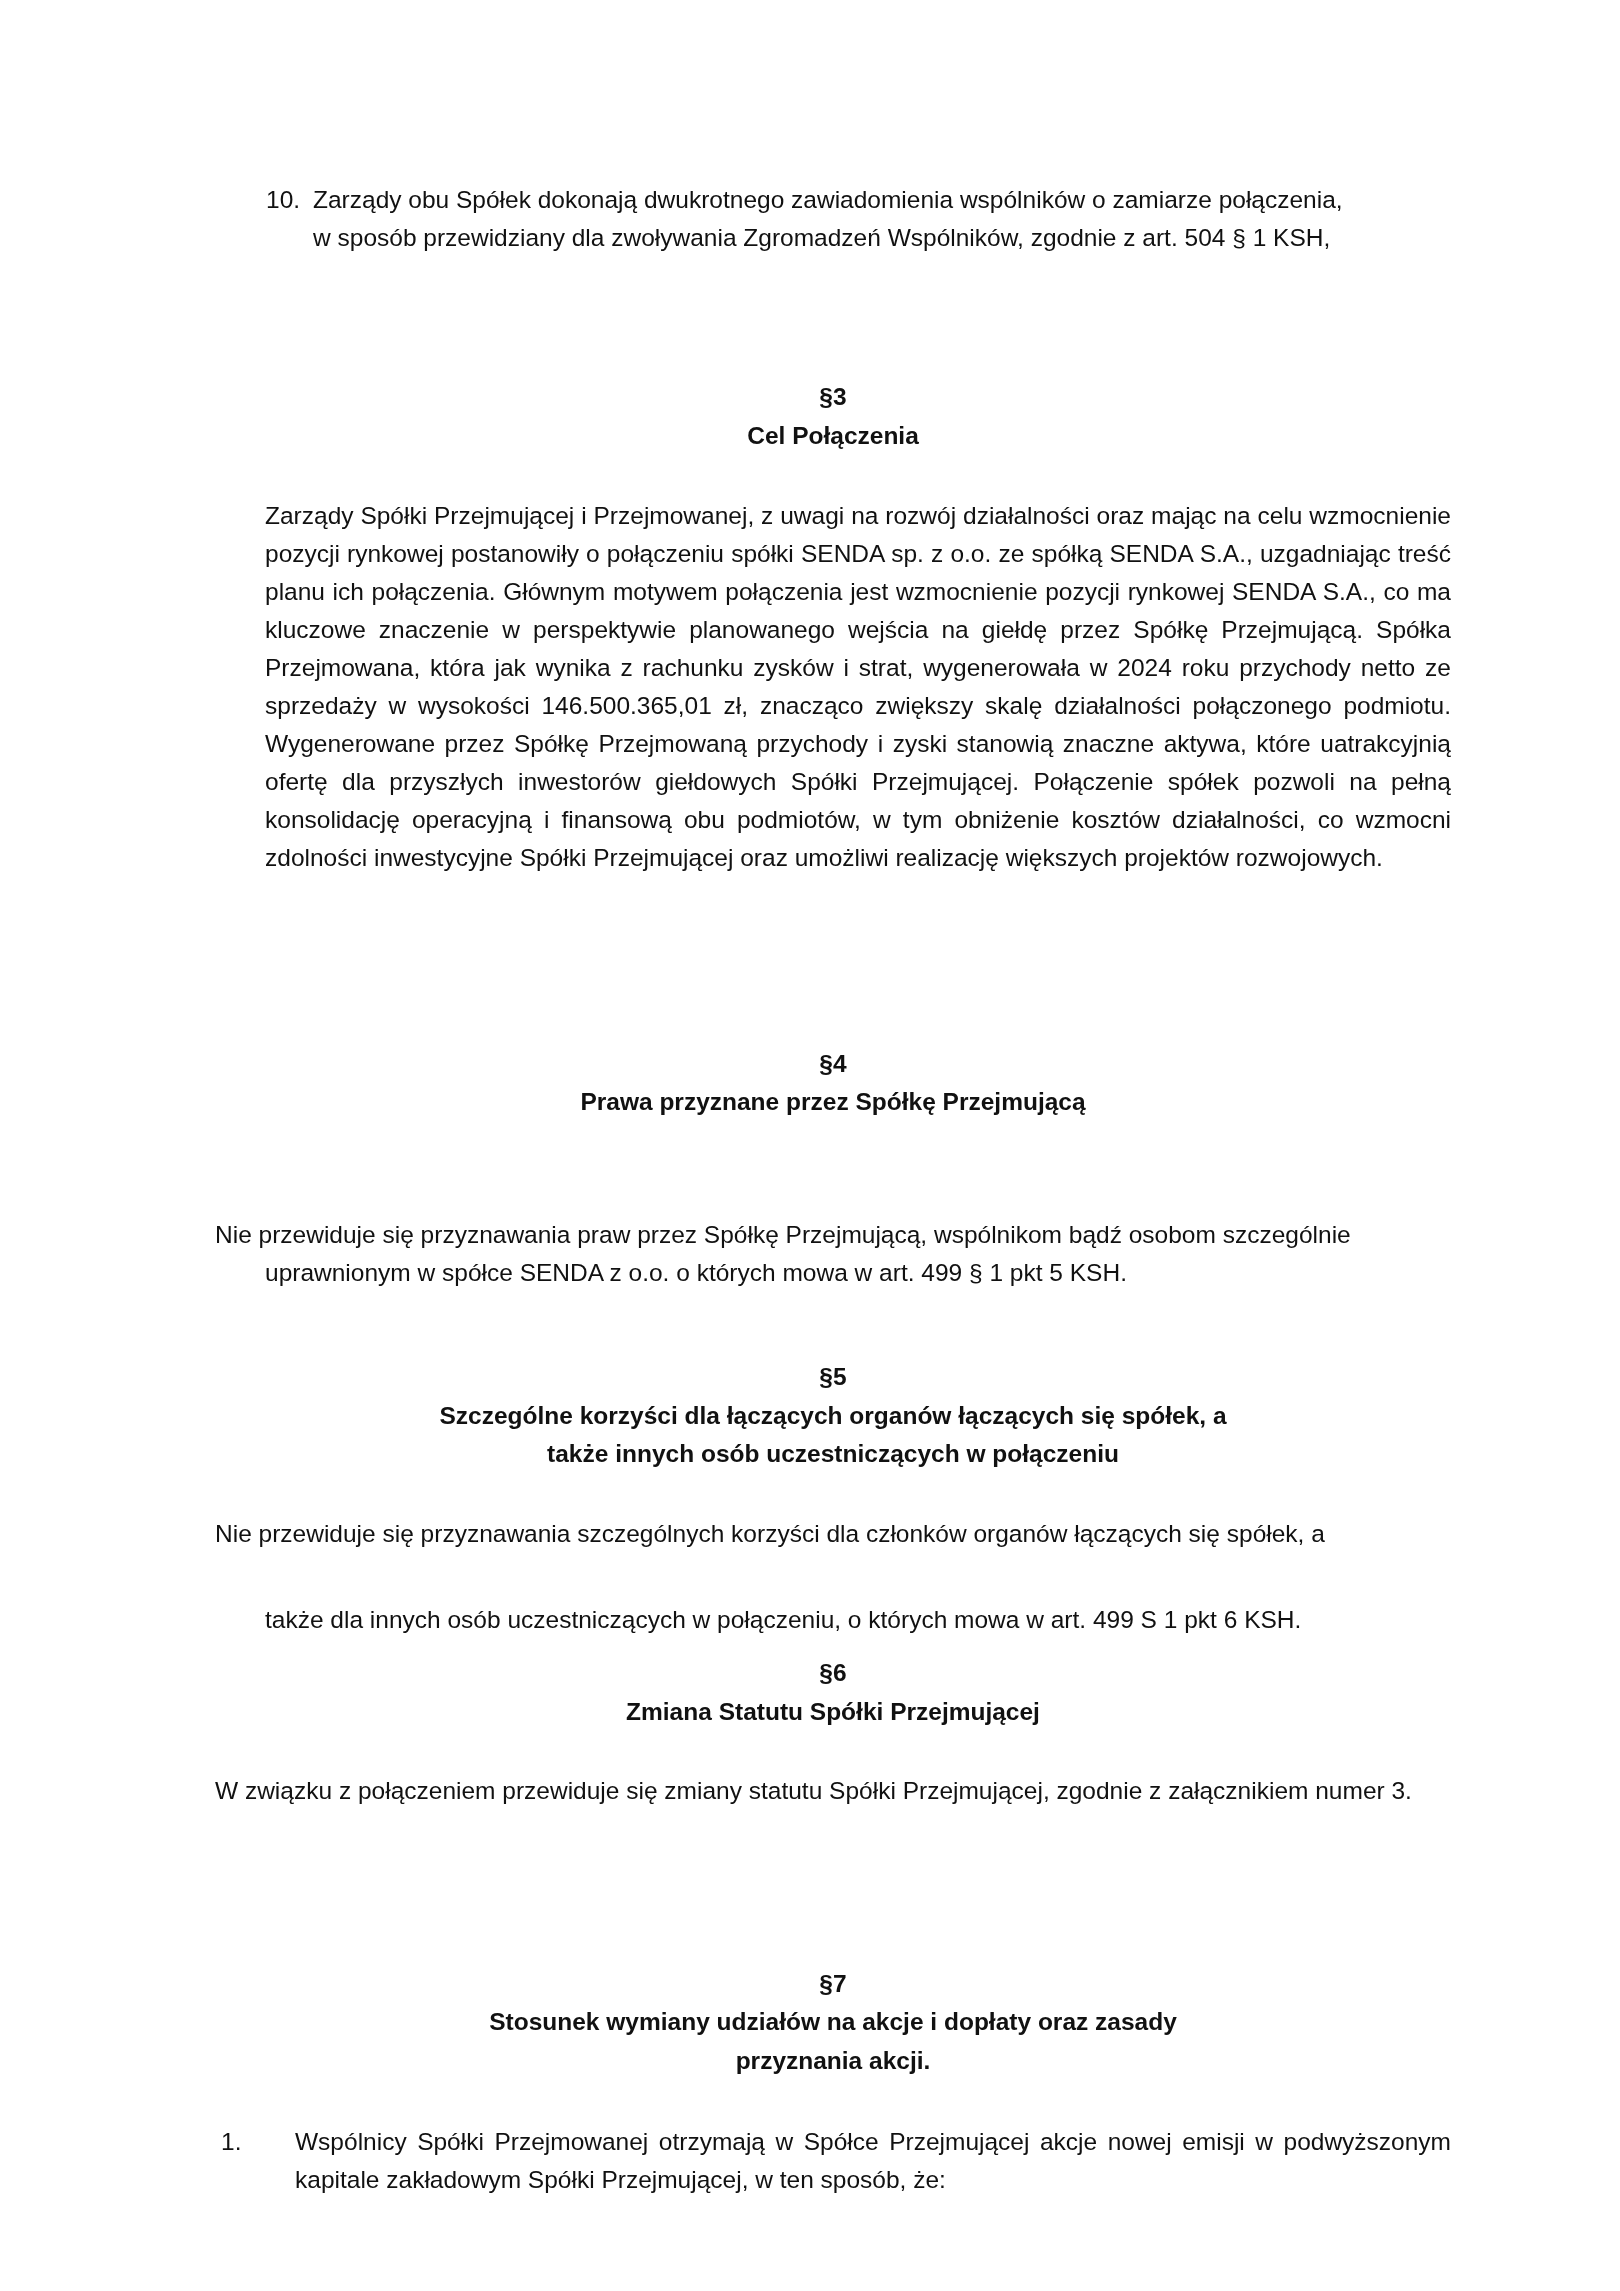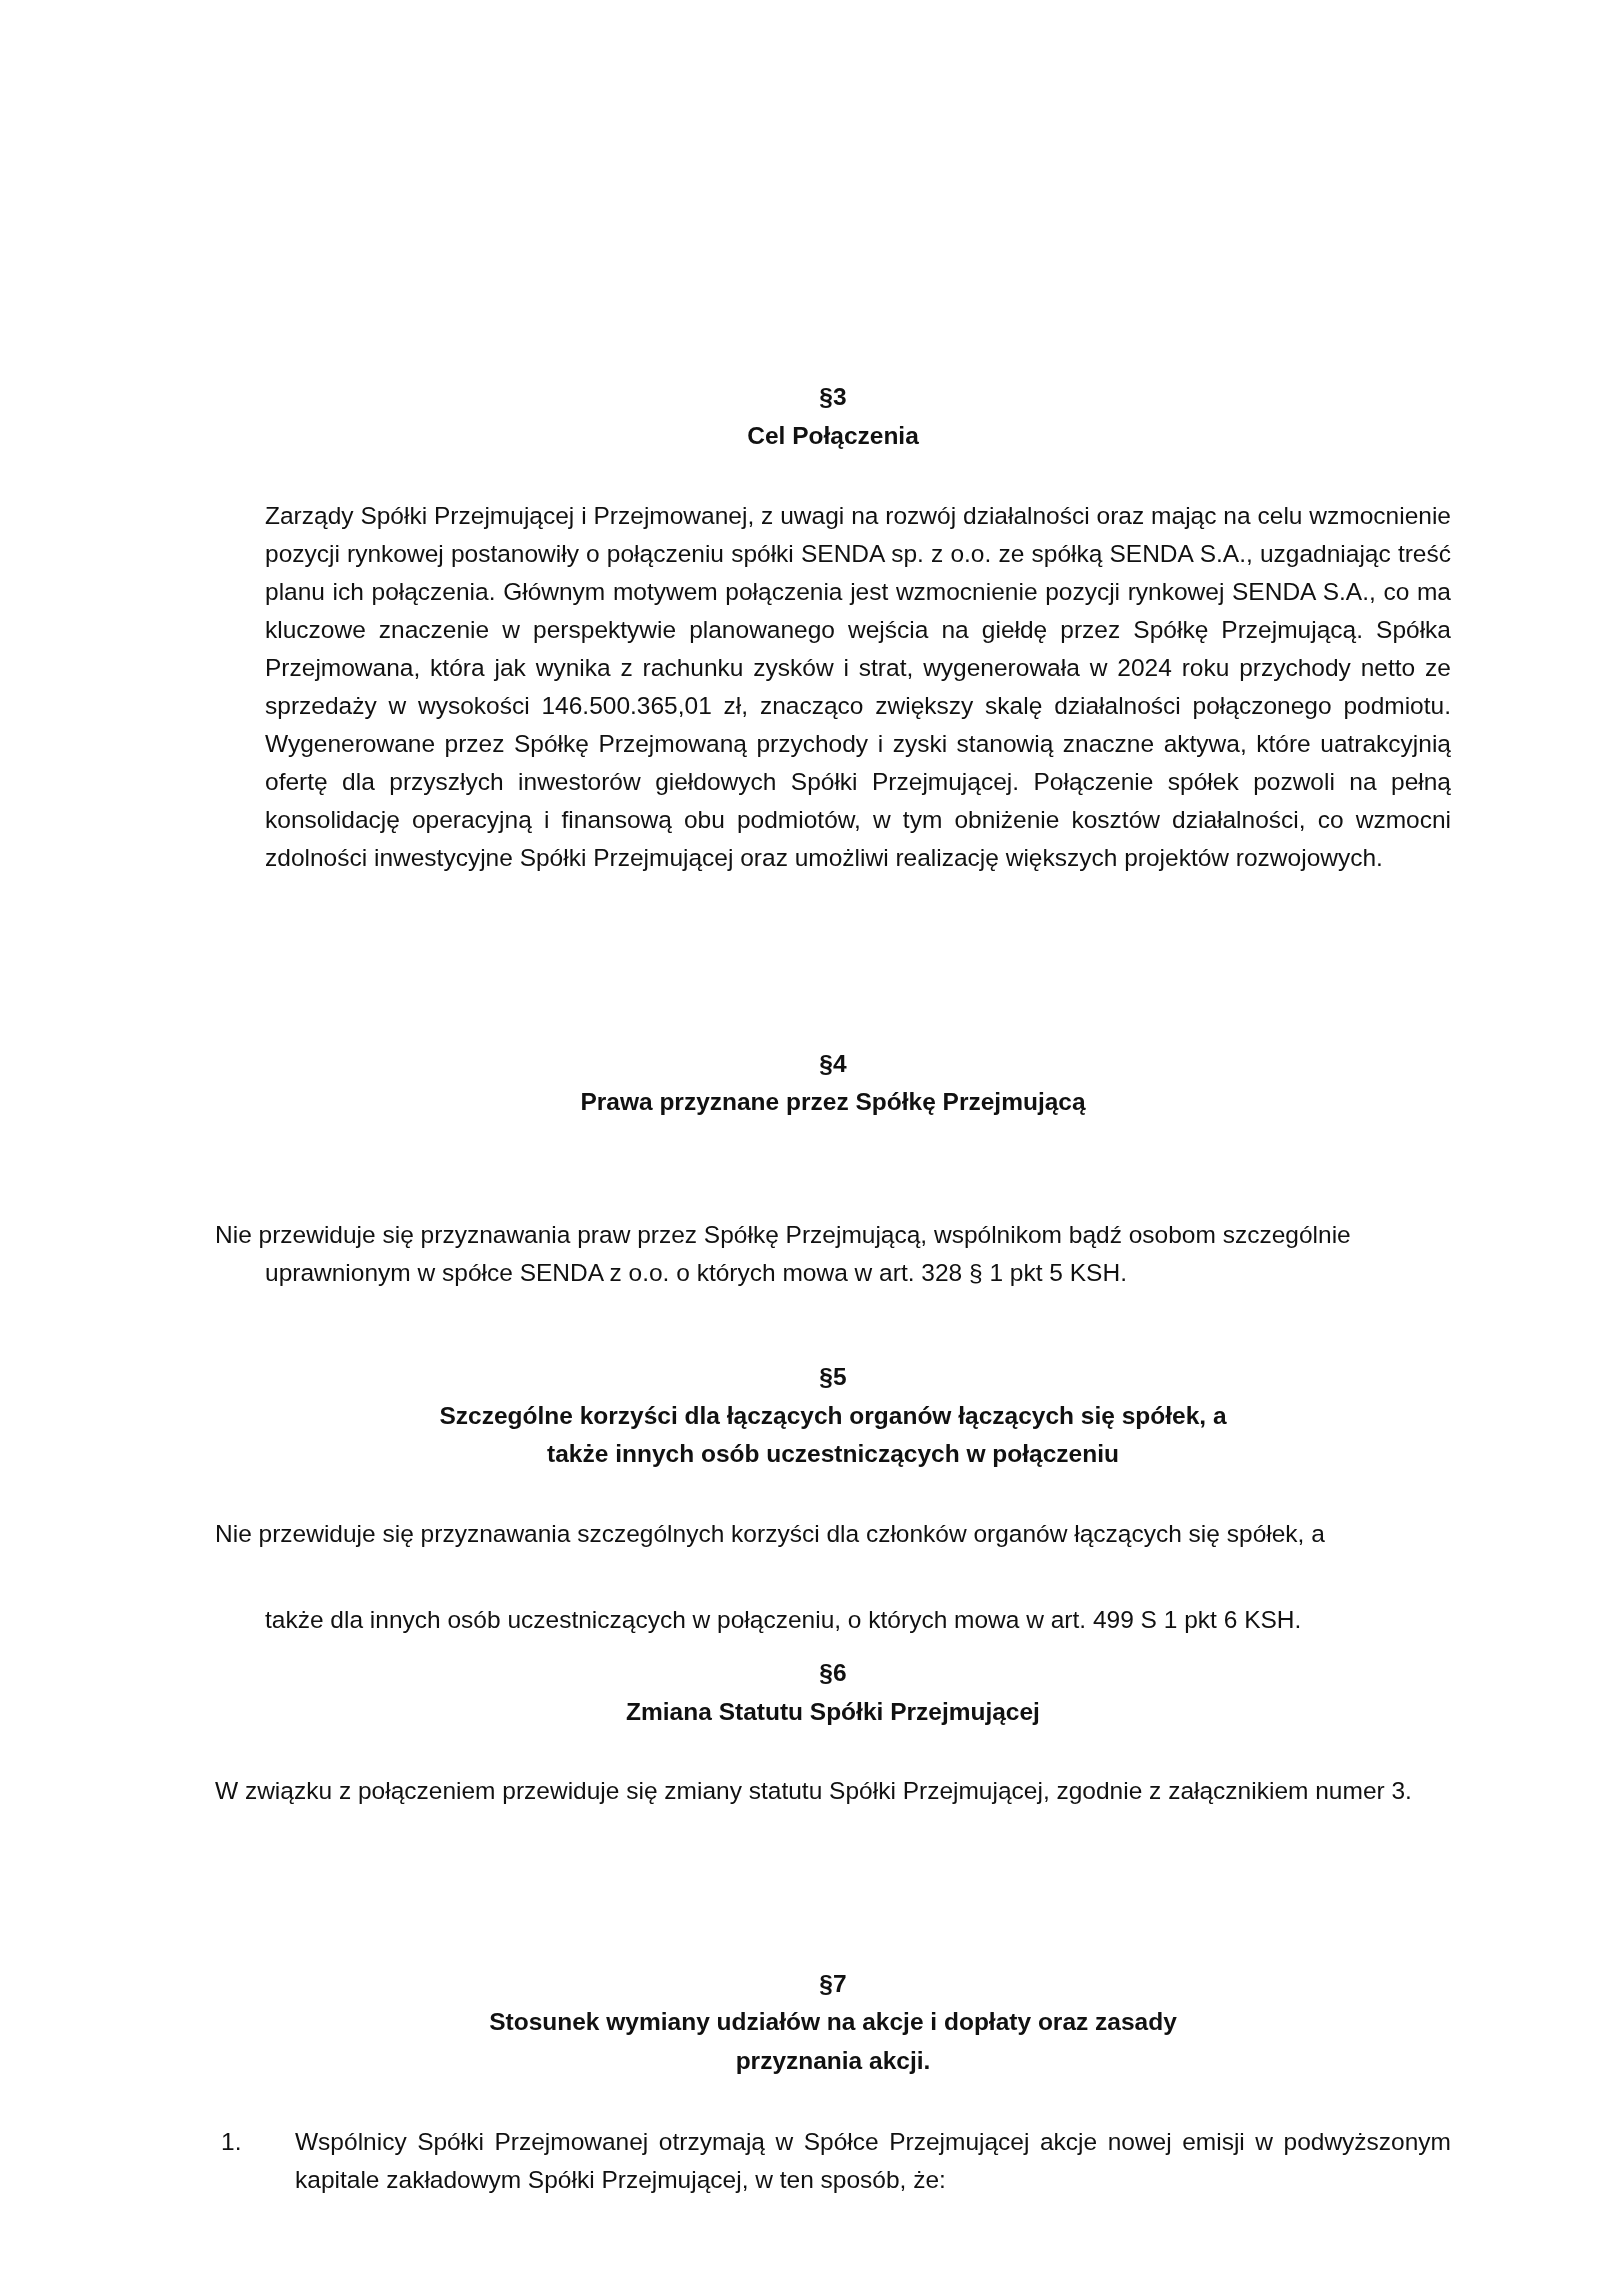--- a/index.html
+++ b/index.html
@@ -23,30 +23,36 @@
   .bold { font-weight: bold; }
   .numbered { display: flex; }
   .numbered .num { flex: 0 0 auto; }
   .numbered .txt { flex: 1 1 auto; margin-left: 26px; }
 </style>
 </head>
 <body>
 
 <div class="page">
 
+  <div class="blk" style="left:266px; top:181px; width:1196px;">
+    <div>
+      <span style="display:inline-block; width:47px;">10.</span><span>Zarządy obu Spółek dokonają dwukrotnego zawiadomienia wspólników o zamiarze połączenia,</span>
+    </div>
+    <div style="padding-left:47px;">w sposób przewidziany dla zwoływania Zgromadzeń Wspólników, zgodnie z art. 504 § 1 KSH,</div>
+  </div>
 
   <div class="blk center bold" style="left:215px; top:378px; width:1236px;">§3</div>
   <div class="blk center bold" style="left:215px; top:417px; width:1236px;">Cel Połączenia</div>
   <div class="blk just" style="left:265px; top:497px; width:1186px;">Zarządy Spółki Przejmującej i Przejmowanej, z uwagi na rozwój działalności oraz mając na celu wzmocnienie pozycji rynkowej postanowiły o połączeniu spółki SENDA sp. z o.o. ze spółką SENDA S.A., uzgadniając treść planu ich połączenia. Głównym motywem połączenia jest wzmocnienie pozycji rynkowej SENDA S.A., co ma kluczowe znaczenie w perspektywie planowanego wejścia na giełdę przez Spółkę Przejmującą. Spółka Przejmowana, która jak wynika z rachunku zysków i strat, wygenerowała w 2024 roku przychody netto ze sprzedaży w wysokości 146.500.365,01 zł, znacząco zwiększy skalę działalności połączonego podmiotu. Wygenerowane przez Spółkę Przejmowaną przychody i zyski stanowią znaczne aktywa, które uatrakcyjnią ofertę dla przyszłych inwestorów giełdowych Spółki Przejmującej. Połączenie spółek pozwoli na pełną konsolidację operacyjną i finansową obu podmiotów, w tym obniżenie kosztów działalności, co wzmocni zdolności inwestycyjne Spółki Przejmującej oraz umożliwi realizację większych projektów rozwojowych.</div>
 
   <div class="blk center bold" style="left:215px; top:1045px; width:1236px;">§4</div>
   <div class="blk center bold" style="left:215px; top:1083px; width:1236px;">Prawa przyznane przez Spółkę Przejmującą</div>
   <div class="blk" style="left:215px; top:1216px; width:1250px;">
     <div style="white-space:nowrap;">Nie przewiduje się przyznawania praw przez Spółkę Przejmującą, wspólnikom bądź osobom szczególnie</div>
-    <div style="padding-left:50px;">uprawnionym w spółce SENDA z o.o. o których mowa w art. 328 § 1 pkt 5 KSH.</div>
+    <div style="padding-left:50px;">uprawnionym w spółce SENDA z o.o. o których mowa w art. 499 § 1 pkt 5 KSH.</div>
   </div>
 
   <div class="blk center bold" style="left:215px; top:1358px; width:1236px;">§5</div>
   <div class="blk center bold" style="left:215px; top:1397px; width:1236px;">Szczególne korzyści dla łączących organów łączących się spółek, a</div>
   <div class="blk center bold" style="left:215px; top:1435px; width:1236px;">także innych osób uczestniczących w połączeniu</div>
   <div class="blk" style="left:215px; top:1515px; width:1250px;">
     <div style="white-space:nowrap;">Nie przewiduje się przyznawania szczególnych korzyści dla członków organów łączących się spółek, a</div>
     <div style="padding-left:50px;margin-top:48px;">także dla innych osób uczestniczących w połączeniu, o których mowa w art. 499 S 1 pkt 6 KSH.</div>
   </div>
 

